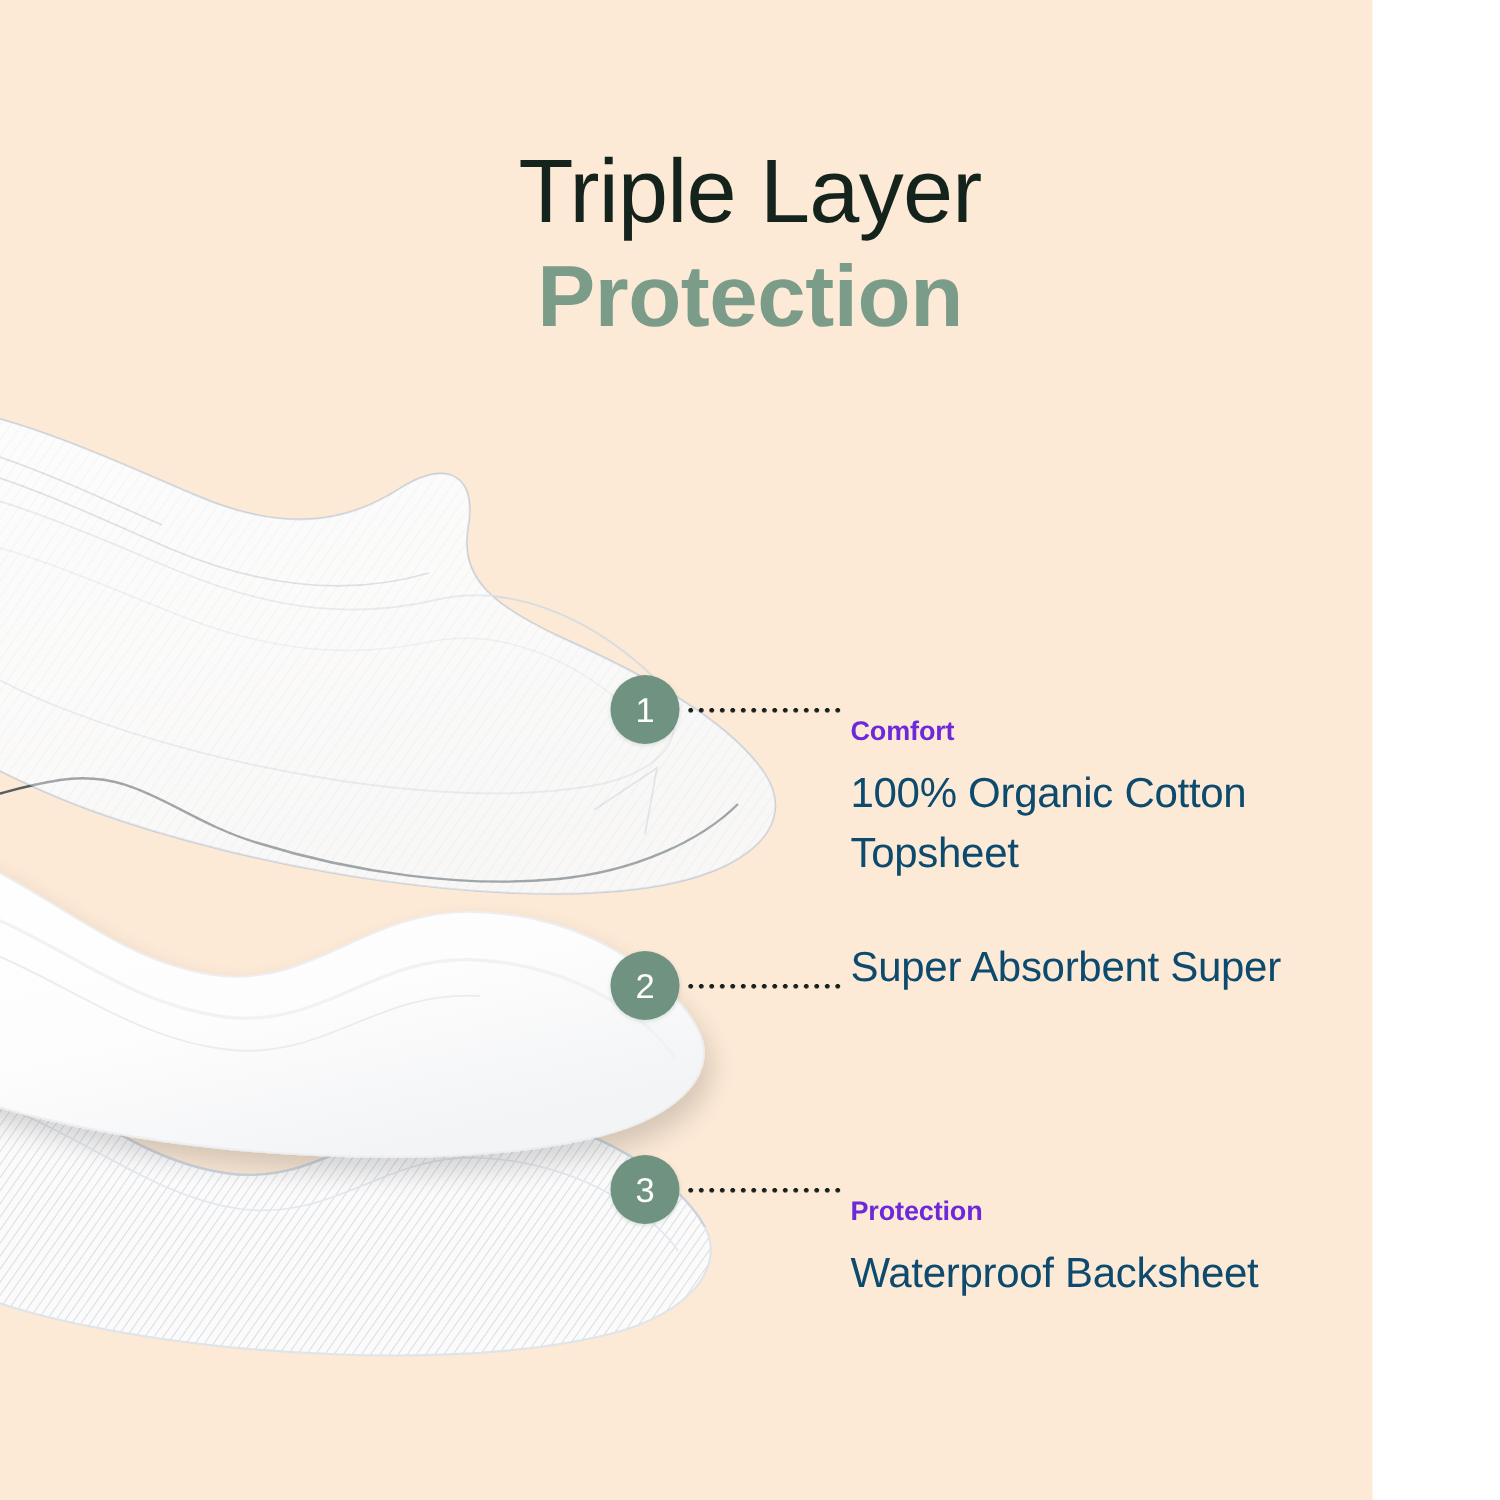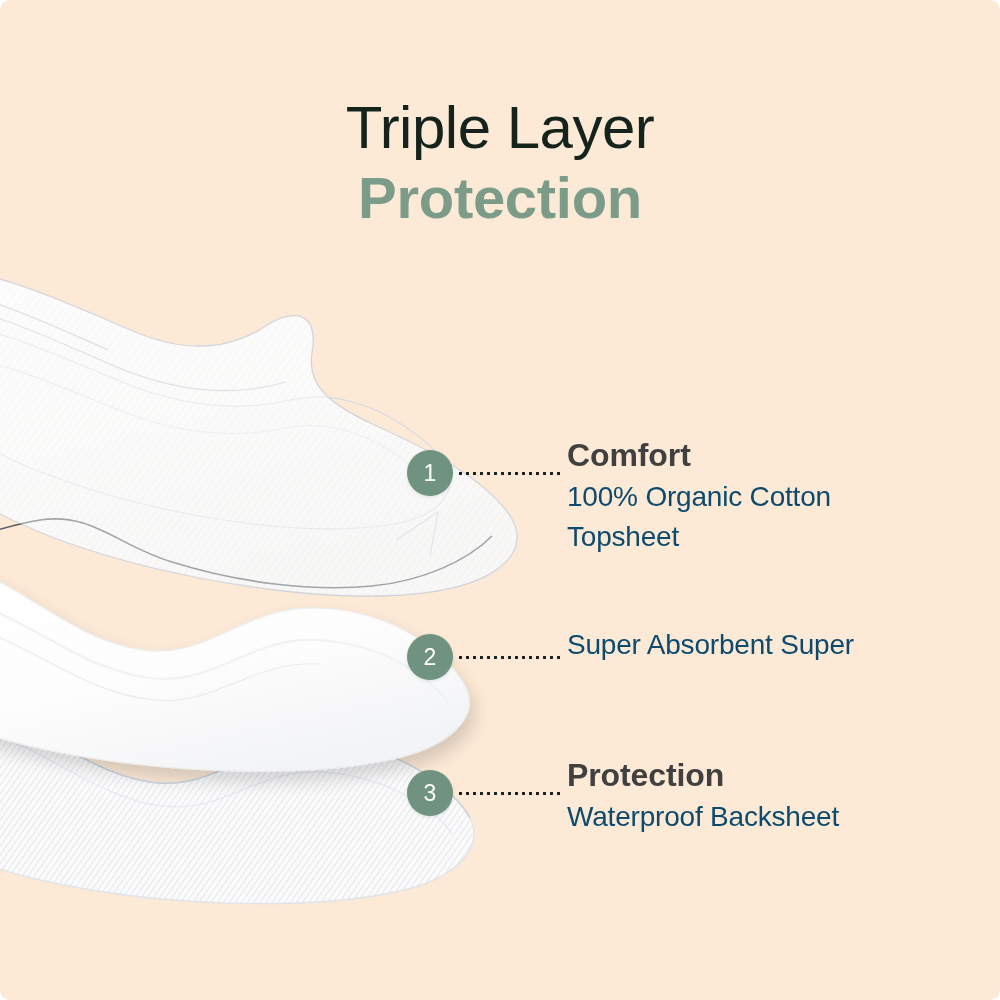--- a/index.html
+++ b/index.html
@@ -8,25 +8,24 @@
   }
   body {
     width: 1000px;
     height: 1000px;
     overflow: hidden;
     font-family: "Liberation Sans", sans-serif;
   }
 
   #infographic {
     position: relative;
-    width: 1000px;
+    width: 915px;
     height: 1000px;
     background: #fce9d6;
     overflow: hidden;
-    border-radius: 10px;
   }
 
   
   .title-block {
     position: absolute;
     top: 96px;
     left: 0;
     width: 1000px;
     text-align: center;
     z-index: 40;
@@ -108,26 +107,27 @@
     background-repeat: repeat-x;
   }
 
   .callout-text {
     flex: 0 0 auto;
     margin-top: -13px;
     width: 400px;
   }
   .callout-heading {
     font-family: "Liberation Sans", sans-serif;
-    font-size: 32px;
+    font-size: 18px;
     font-weight: 700;
     letter-spacing: -0.1px;
-    color: #404040;
+    color: #6d28d9;
     line-height: 36px;
     white-space: nowrap;
+    margin-top: 32px;
   }
   .callout-desc {
     font-family: "Liberation Sans", sans-serif;
     font-size: 28px;
     font-weight: 300;
     letter-spacing: -0.2px;
     color: #0c4a6e;
     line-height: 40px;
     margin-top: 4px;
     max-width: 360px;

